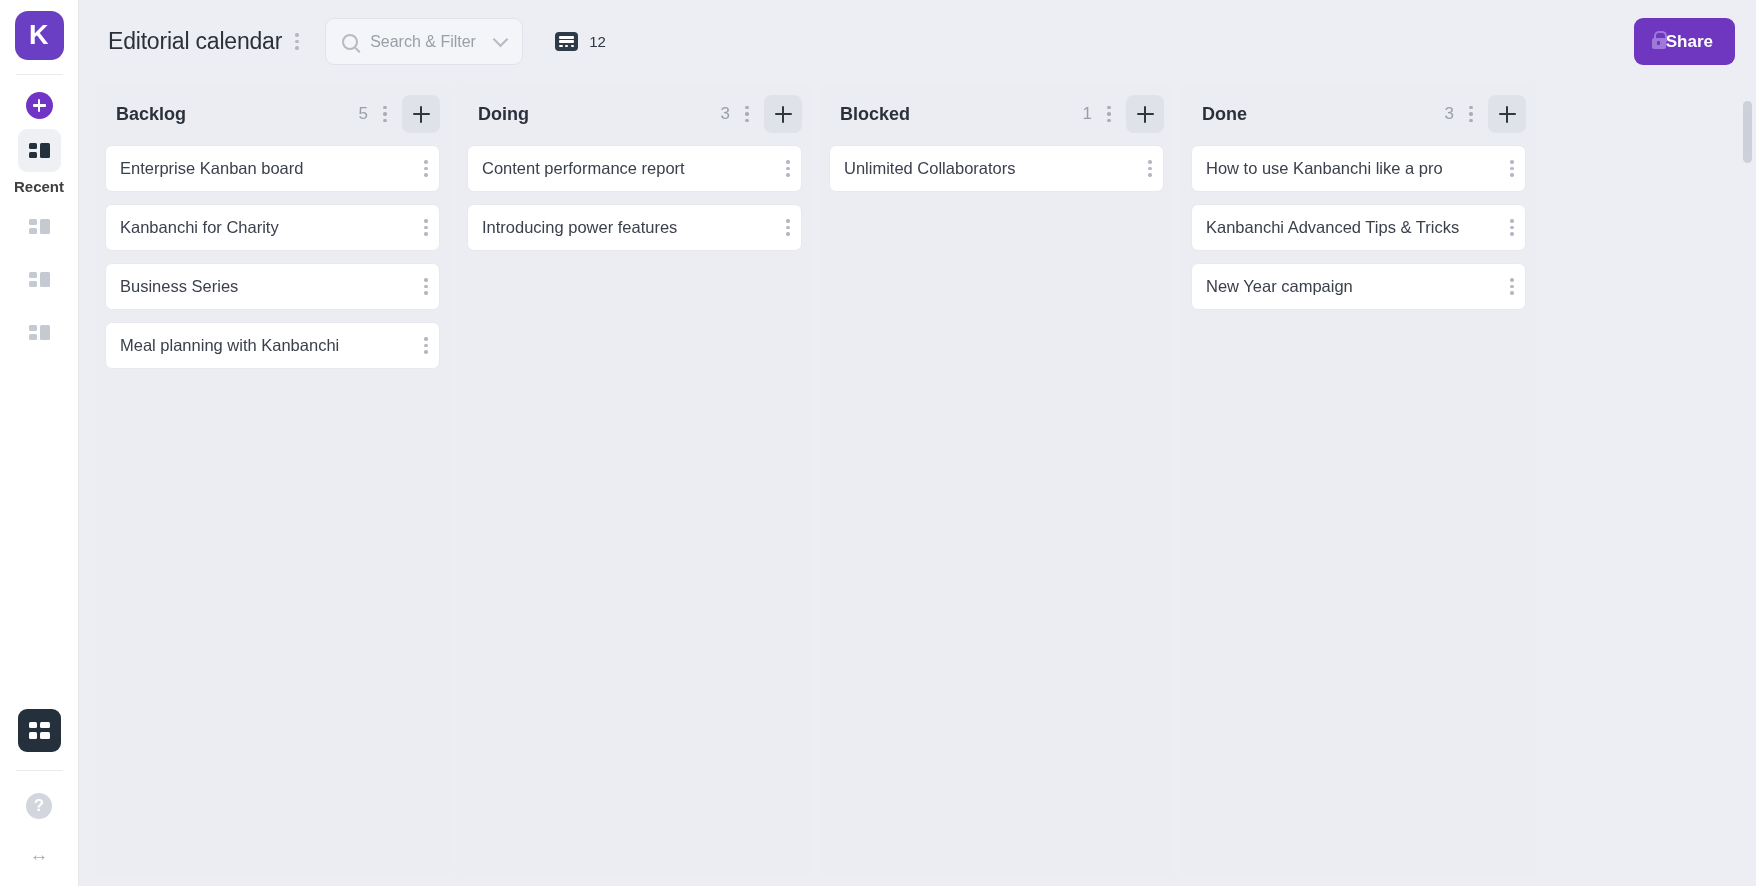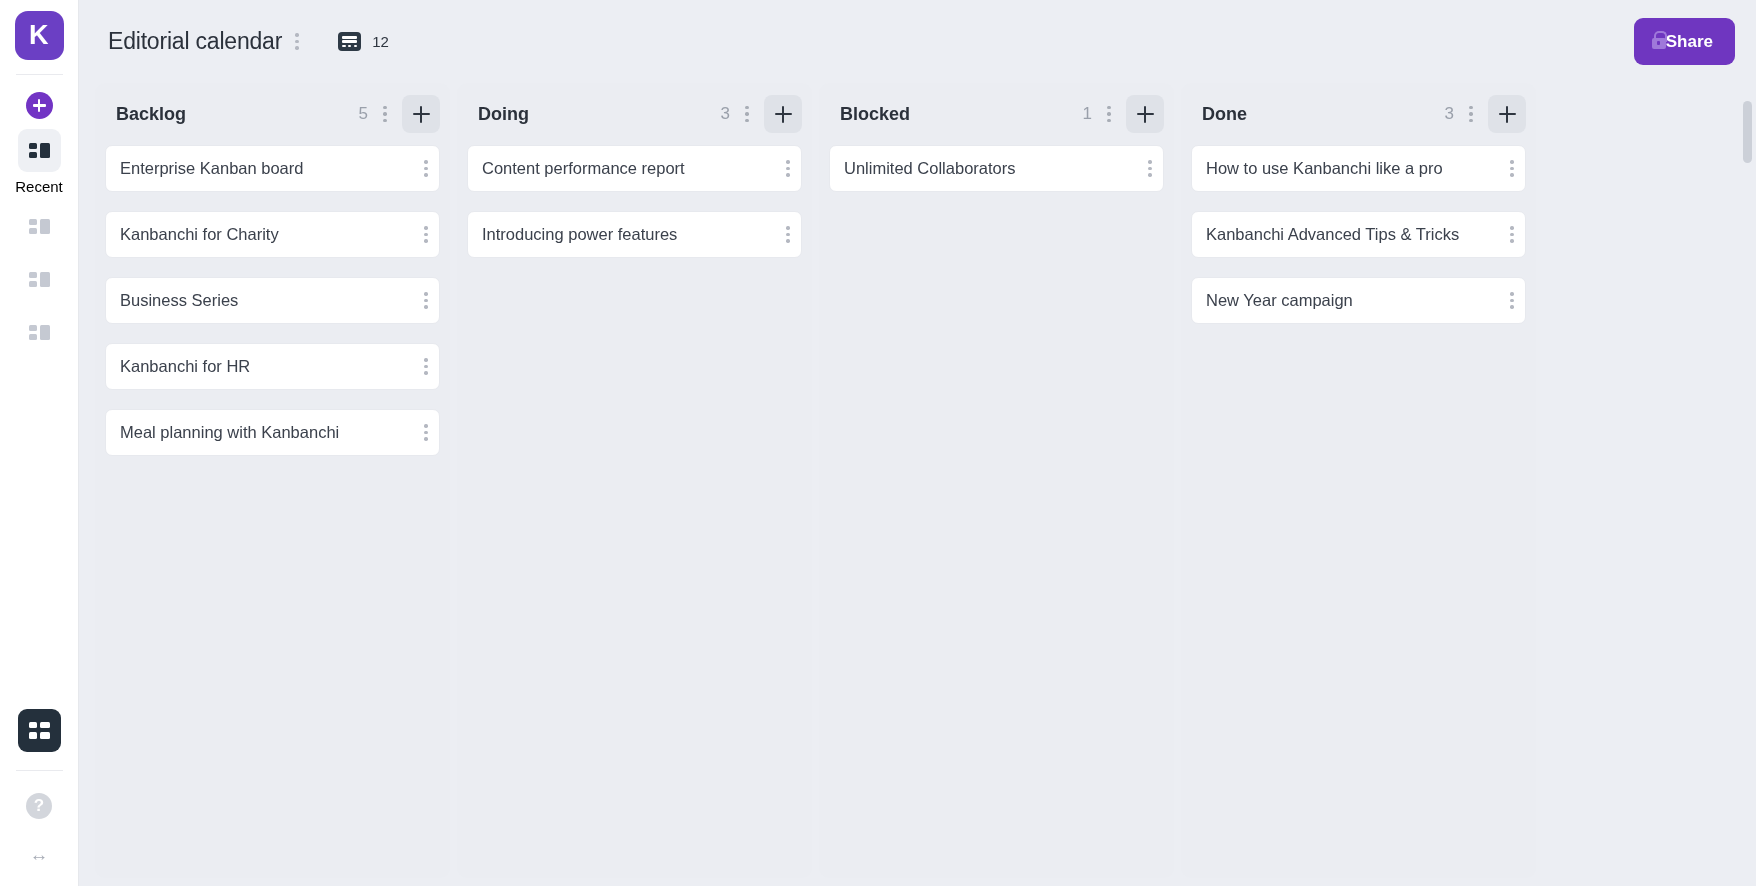--- a/index.html
+++ b/index.html
@@ -67,21 +67,21 @@
 
   
   .grid-ico { width: 21px; height: 17px; position: relative; }
   .grid-ico i { position: absolute; background: #ffffff; border-radius: 1.5px; display:block; }
   .grid-ico i.r1l { left:0; top:0; width:8px; height:6.4px; }
   .grid-ico i.r2l { left:0; top:10.2px; width:8px; height:6.4px; }
   .grid-ico i.r1r { left:11px; top:0; width:10px; height:6.4px; }
   .grid-ico i.r2r { left:11px; top:10.2px; width:10px; height:6.4px; }
 
   .recent-label {
-    font-size: 15px; color: #000000; margin-top: 6px; font-weight: 400;
+    font-size: 15px; color: #404040; margin-top: 6px; font-weight: 700;
   }
   .side-spacer { flex: 1 1 auto; }
   .help-circle {
     width: 26px; height: 26px; border-radius: 50%;
     background: #d3d6dc; color: #ffffff;
     font-size: 17px; font-weight: 700;
     display: flex; align-items: center; justify-content: center;
     margin-top: 22px;
   }
   .expand-ico { margin: 26px 0 22px 0; color: #a6abb5; font-size: 19px; line-height: 1; }
@@ -200,21 +200,21 @@
     background: #dfe2e8; margin-left: 8px;
     display: flex; align-items: center; justify-content: center;
     position: relative; border: none; cursor: pointer;
   }
   .add-btn::before, .add-btn::after {
     content:""; position:absolute; background:#2f3640; border-radius: 1px;
   }
   .add-btn::before { width: 17px; height: 2.3px; }
   .add-btn::after  { width: 2.3px; height: 17px; }
 
-  .col-cards { padding: 0 10px 0 10px; display: flex; flex-direction: column; gap: 19px; }
+  .col-cards { padding: 0 10px 0 10px; display: flex; flex-direction: column; gap: 12px; }
   .card {
     background: #ffffff;
     border: 1px solid #e7e9ee;
     border-radius: 7px;
     min-height: 47px;
     display: flex; align-items: center;
     padding: 0 4px 0 14px;
     cursor: pointer;
   }
   .card-title {
@@ -300,20 +300,25 @@
 
     <div class="topbar">
       <div class="board-title">Editorial calendar</div>
 
       <div class="dots-v">
         <span></span>
           <span></span>
           <span></span>
       </div>
 
+      <div class="search-box">
+        <span class="mag"></span>
+        <span class="search-ph">Search &amp; Filter</span>
+        <span class="chev"></span>
+      </div>
 
       <div class="count-wrap">
         <span class="card-ico">
           <i class="l1"></i>
             <i class="l2"></i>
             <i class="s1"></i>
             <i class="s2"></i>
             <i class="s3"></i>
         </span>
         <span class="count-num">12</span>
@@ -359,28 +364,20 @@
             </div>
             <div class="card">
               <div class="card-title">Business Series</div>
               <div class="dots-v">
                 <span></span>
                 <span></span>
                 <span></span>
               </div>
             </div>
             <div class="card">
-              <div class="card-title">Kanbanchi for HR</div>
-              <div class="dots-v">
-                <span></span>
-                <span></span>
-                <span></span>
-              </div>
-            </div>
-            <div class="card">
               <div class="card-title">Meal planning with Kanbanchi</div>
               <div class="dots-v">
                 <span></span>
                 <span></span>
                 <span></span>
               </div>
             </div>
           </div>
         </div>
         <div class="column">

